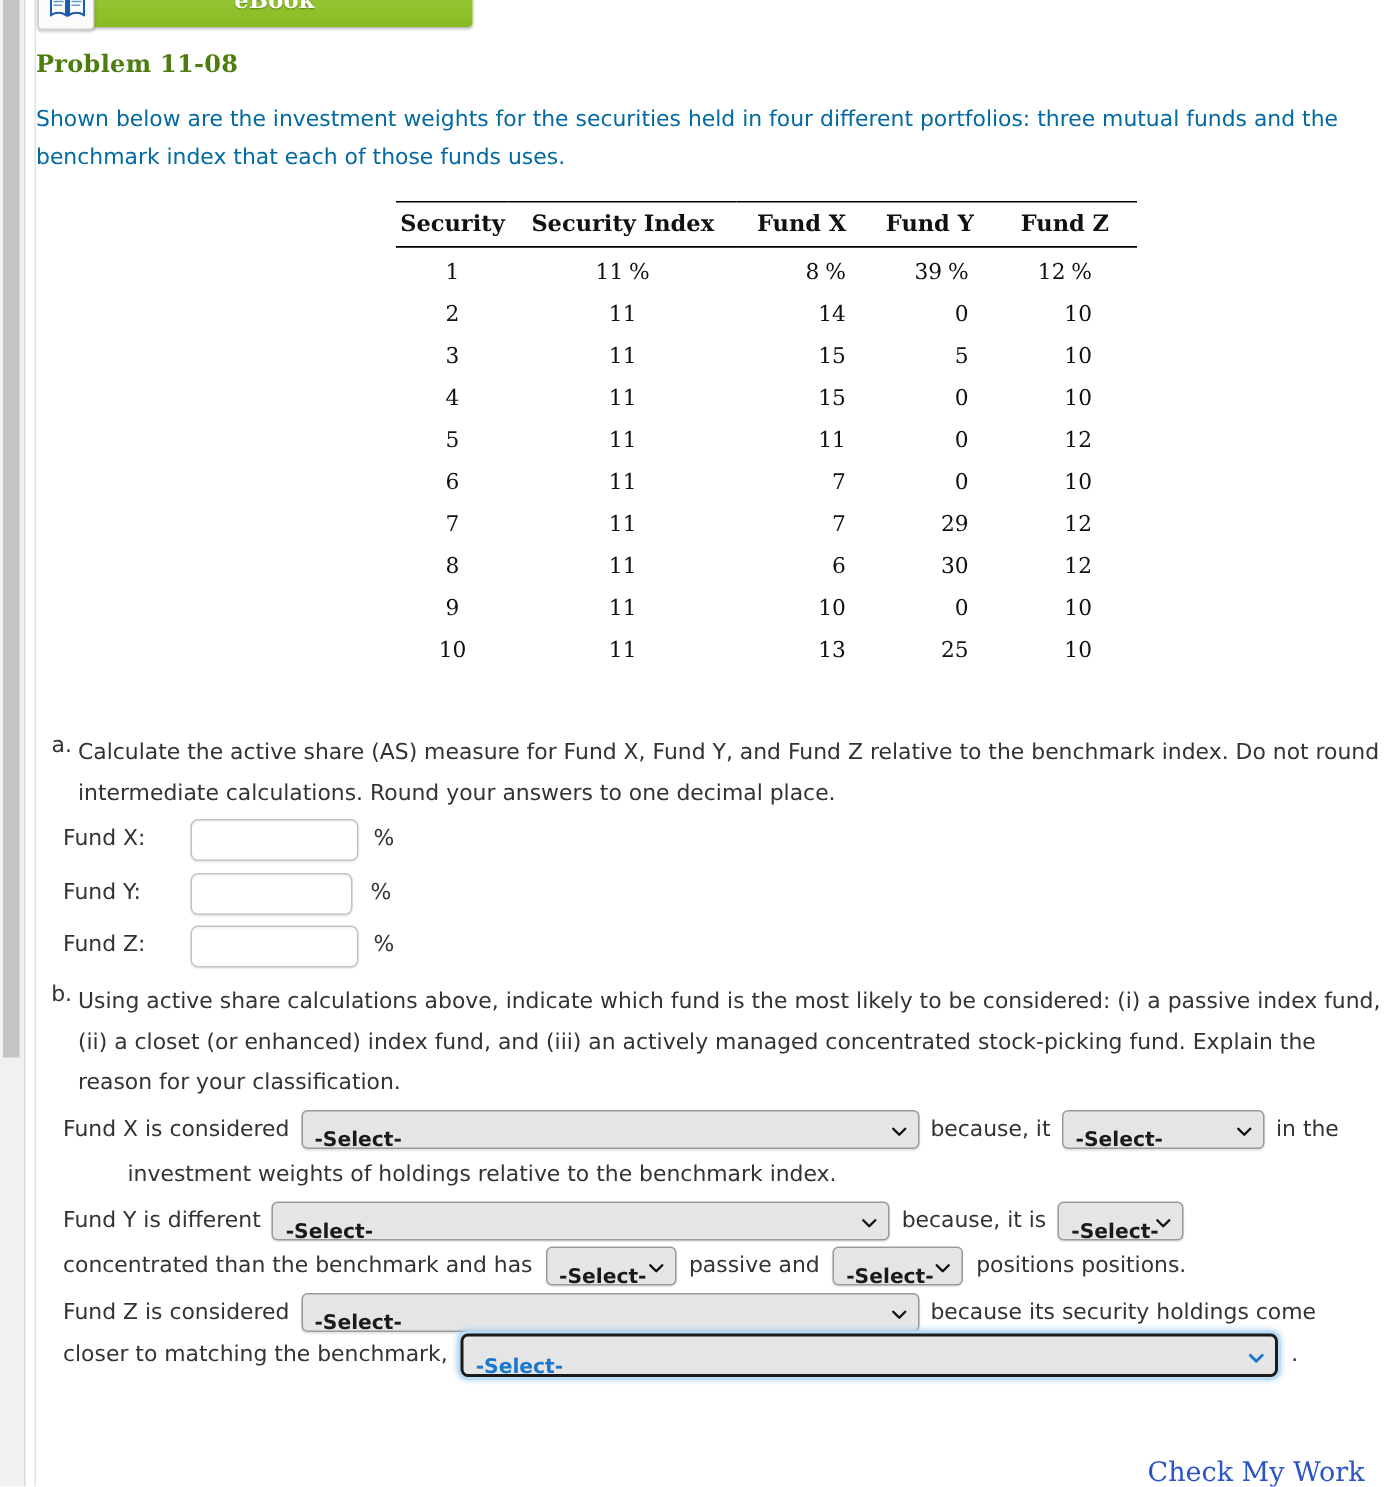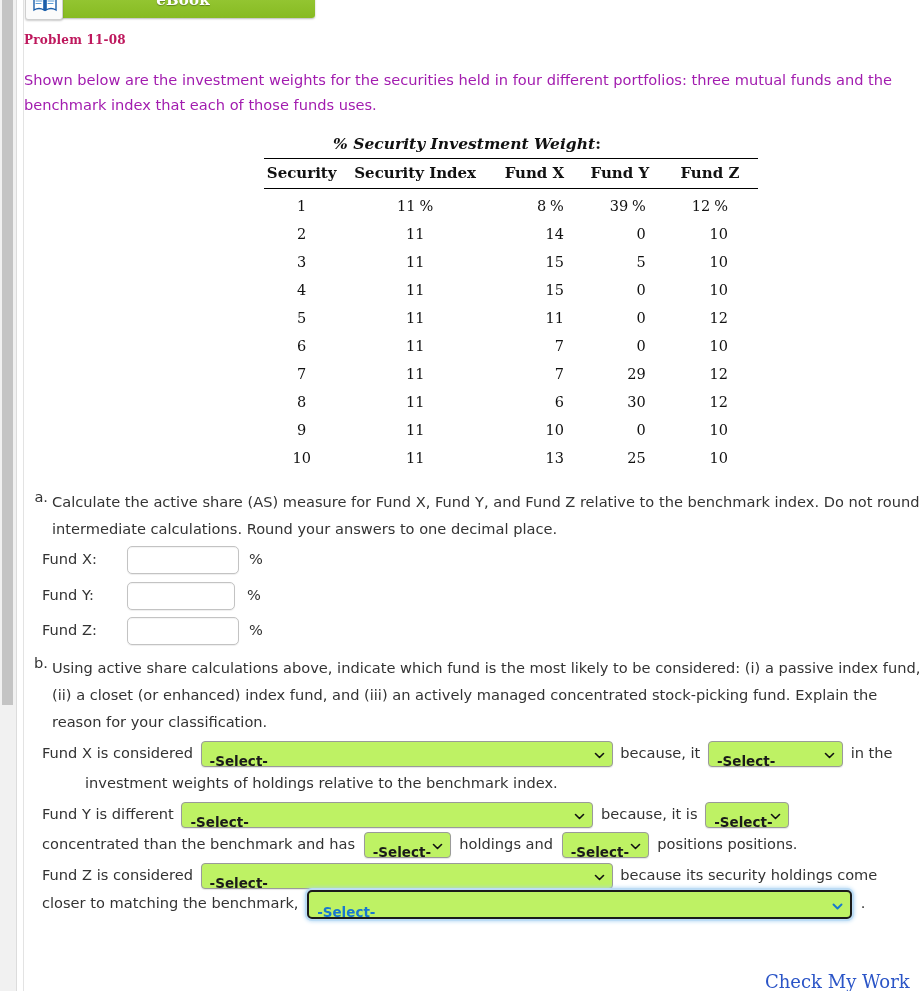--- a/index.html
+++ b/index.html
@@ -85,31 +85,31 @@
     box-sizing: border-box;
   }
   .ebook-icon-box svg { position: absolute; left: 7px; top: 7px; }
 
   
   .problem-title {
     position: absolute;
     left: 0; top: 33px;
     font-family: "DejaVu Serif", "Liberation Serif", serif;
     font-weight: bold;
-    font-size: 12px;
-    color: #be185d;
+    font-size: 16px;
+    color: #4d7c0f;
     letter-spacing: 0.2px;
   }
   .intro {
     position: absolute;
     left: 0; top: 67px;
     width: 884px;
     font-size: 14.6px;
     line-height: 25px;
-    color: #a21caf;
+    color: #0369a1;
   }
 
   
   .tbl-wrap {
     position: absolute;
     left: 196px; top: 134px;
     width: 494px;
   }
   .tbl-caption {
     text-align: center;
@@ -196,21 +196,21 @@
   }
 
   
   .sel {
     position: relative;
     display: inline-block;
     box-sizing: border-box;
     height: 26px;
     border: 1px solid #9a9a9a;
     border-radius: 4px;
-    background: #bef264;
+    background: #e5e5e5;
     vertical-align: middle;
     box-shadow: 0 1px 1px rgba(0,0,0,0.10);
     cursor: pointer;
     text-decoration: underline;
   }
   .sel .sel-text {
     position: absolute;
     left: 8px; top: 4px;
     font-size: 13.5px;
     font-weight: bold;
@@ -273,23 +273,20 @@
         <rect x="10.6" y="1.6" width="2.8" height="16.4" rx="1" fill="#1b5faa"></rect>
         <path d="M3 5.5 H9 M3 8 H9 M3 10.5 H8 M15 5.5 H21 M15 8 H21 M15 10.5 H20" stroke="#5b9bd5" stroke-width="1" stroke-linecap="round"></path>
       </svg>
     </div>
   </div>
 
   <div class="problem-title">Problem 11-08</div>
   <div class="intro">Shown below are the investment weights for the securities held in four different portfolios: three mutual funds and the benchmark index that each of those funds uses.</div>
 
   <div class="tbl-wrap">
-    <div class="tbl-caption">
-      <span>% Security Investment Weight</span><span class="nonitalic">:</span>
-    </div>
     <table class="weights">
       <thead>
         <tr>
           <th class="c-sec">Security</th>
           <th class="c-bench">Security Index</th>
           <th class="c-fx">Fund X</th>
           <th class="c-fy">Fund Y</th>
           <th class="c-fz">Fund Z</th>
         </tr>
       </thead>
@@ -444,21 +441,21 @@
   <div class="srow" style="top:829px;">
     <span class="txt">concentrated than the benchmark and has</span>
     <span class="sel" style="width:87px; margin:0 4px;">
       <span class="sel-text">-Select-</span>
       <span class="chev">
         <svg width="11" height="11" viewBox="0 0 11 11">
             <path d="M1.5 3.5 L5.5 7.5 L9.5 3.5" fill="none" stroke="#111" stroke-width="1.6" stroke-linecap="round" stroke-linejoin="round"></path>
           </svg>
       </span>
     </span>
-    <span class="txt">holdings and</span>
+    <span class="txt">passive and</span>
     <span class="sel" style="width:87px; margin:0 4px;">
       <span class="sel-text">-Select-</span>
       <span class="chev">
         <svg width="11" height="11" viewBox="0 0 11 11">
             <path d="M1.5 3.5 L5.5 7.5 L9.5 3.5" fill="none" stroke="#111" stroke-width="1.6" stroke-linecap="round" stroke-linejoin="round"></path>
           </svg>
       </span>
     </span>
     <span class="txt">positions positions.</span>
   </div>

